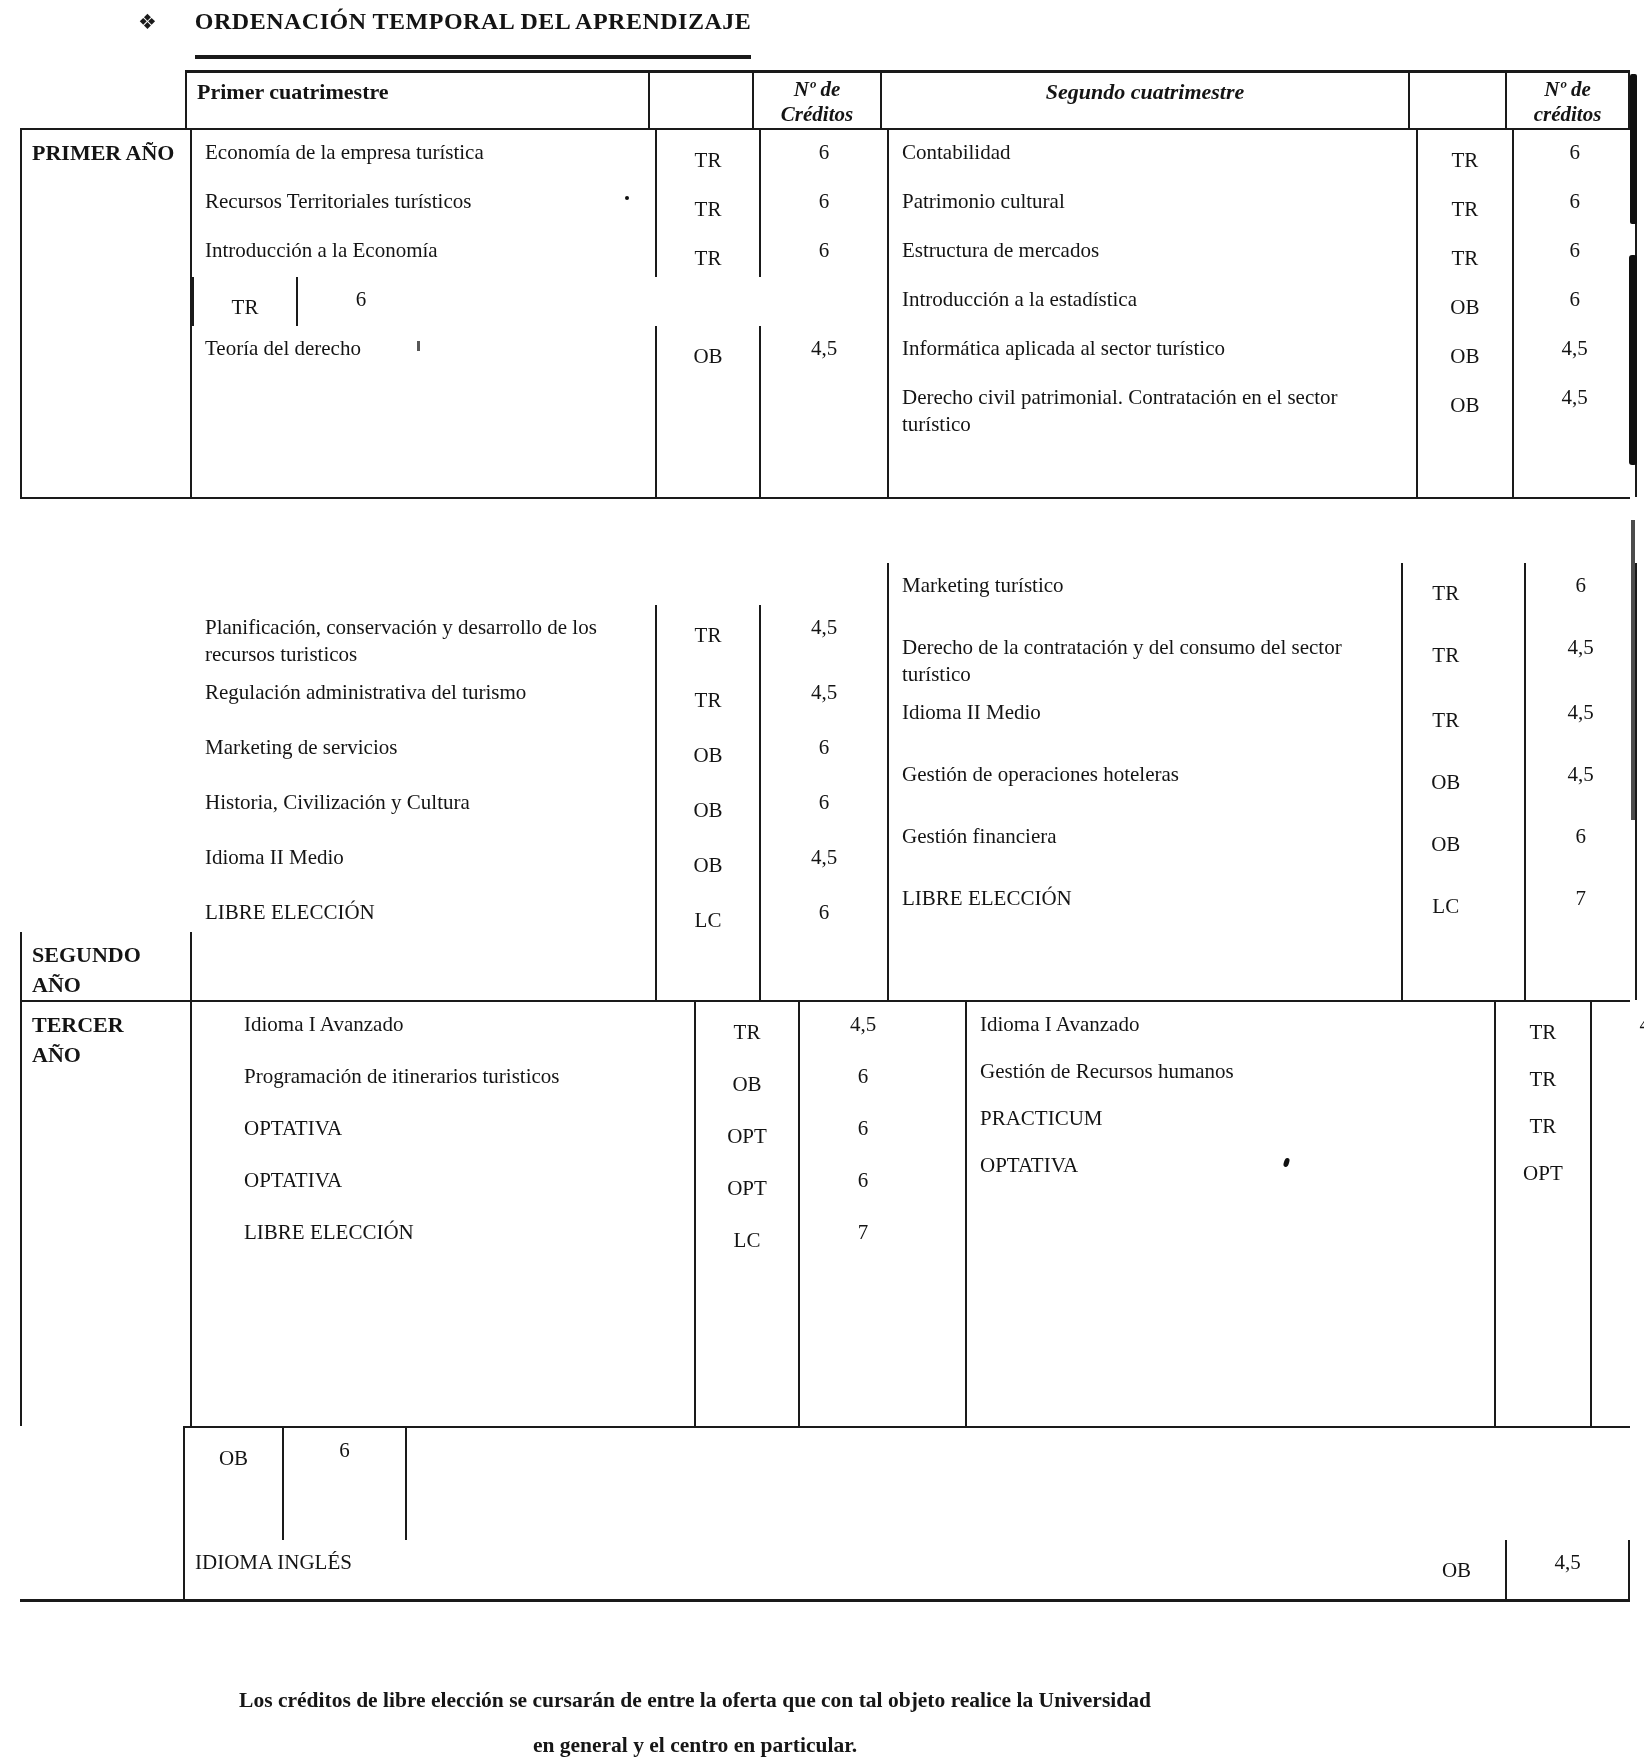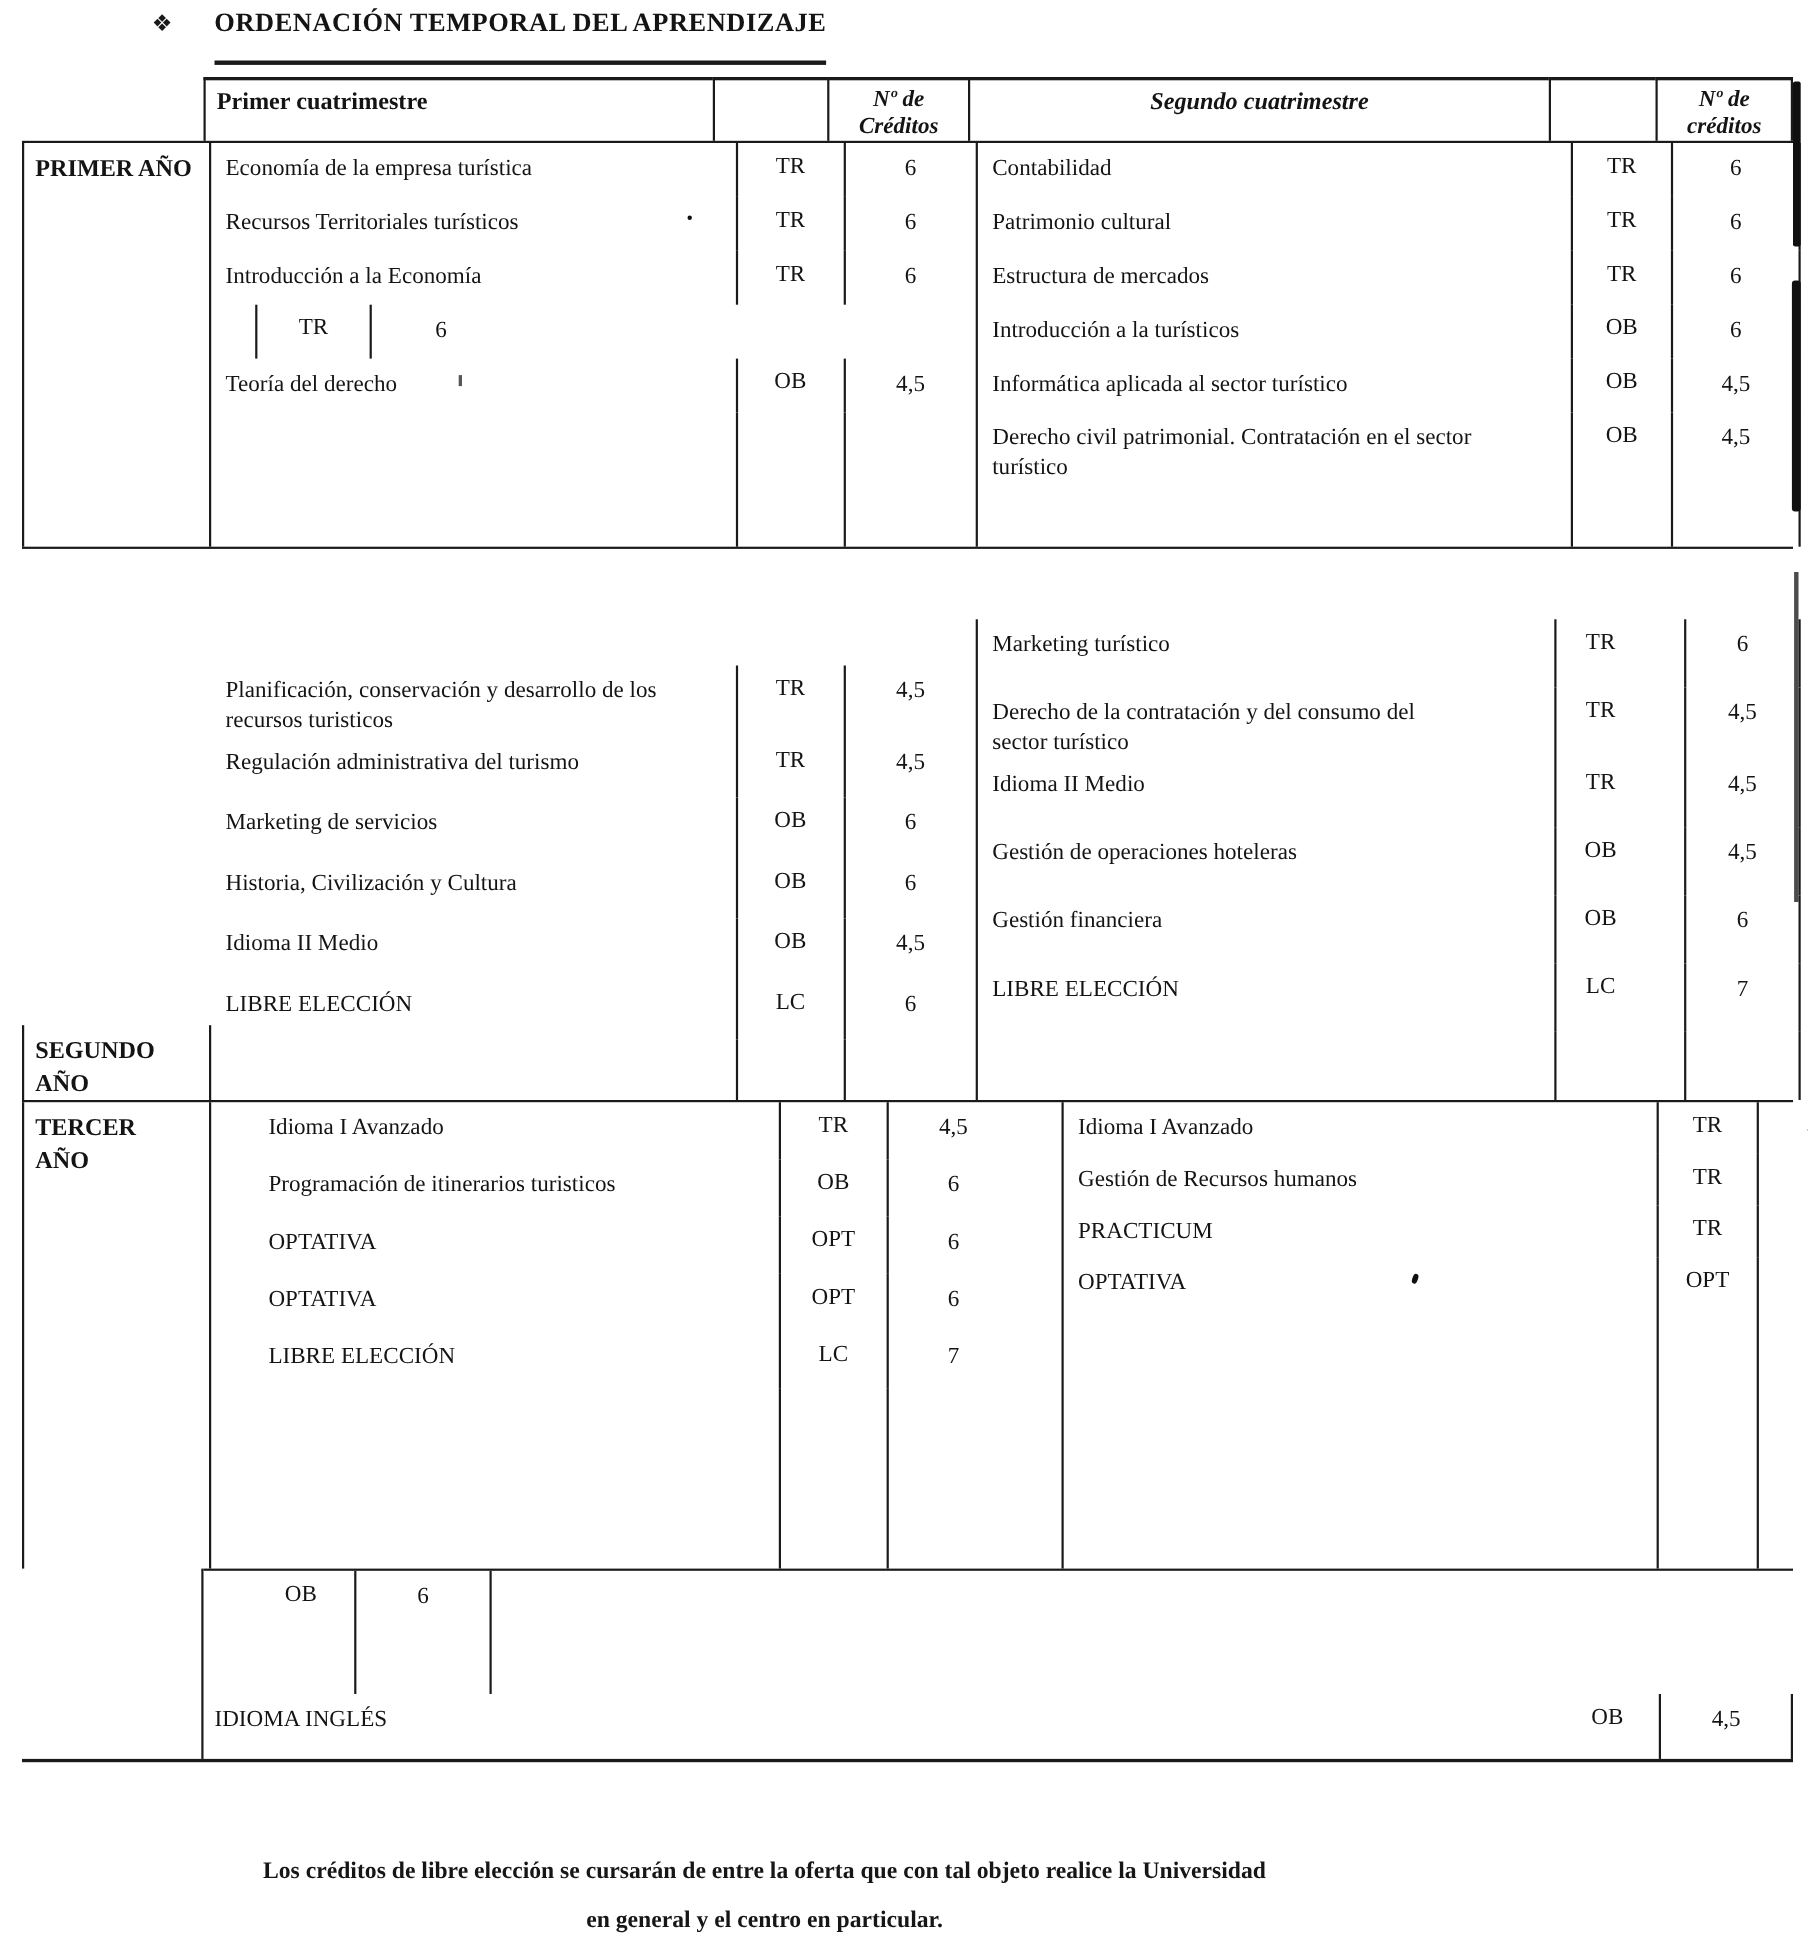--- a/index.html
+++ b/index.html
@@ -38,21 +38,21 @@
   .group { border-top: 2px solid #1a1a1a; }
   .group.g0 { height: 369px; }
   .group.g1 { height: 503px; align-items: flex-end; }
   .group.g2 { height: 426px; gap: 39px; }
   .year-cell { border-left: 2px solid #1a1a1a; border-right: 2px solid #1a1a1a;
                font-weight: bold; font-size: 22px; padding: 8px 14px 0 10px; line-height: 30px; }
   .half { display: flex; flex-direction: column; }
   .half.right { border-left: 2px solid #1a1a1a; }
   .course-row { display: flex; min-height: 49px; }
   .c-subject { padding: 9px 8px 2px 13px; line-height: 27px; }
-  .c-type    { border-left: 2px solid #1a1a1a; text-align: center; padding-top: 8px; margin-left: 40px; }
+  .c-type    { border-left: 2px solid #1a1a1a; text-align: center; padding-top: 18px; }
   .c-credits { border-left: 2px solid #1a1a1a; text-align: center; padding-top: 10px; }
   .half.right .c-credits { border-right: 2px solid #1a1a1a; }
   .course-row.filler { flex: 1; min-height: 0; }
   
   .g1 .course-row { min-height: 55px; }
   .g1 .half.right .course-row { min-height: 62px; gap: 36px; }
   .g2 .half.left .course-row { min-height: 52px; }
   .g2 .half.right .course-row { min-height: 47px; }
 
   
@@ -150,21 +150,21 @@
     <div class="c-credits">6</div>
   </div>
 
   <div class="course-row">
     <div class="c-subject">Estructura de mercados</div>
     <div class="c-type">TR</div>
     <div class="c-credits">6</div>
   </div>
 
   <div class="course-row">
-    <div class="c-subject">Introducción a la turísticos</div>
+    <div class="c-subject">Introducción a la estadística</div>
     <div class="c-type">OB</div>
     <div class="c-credits">6</div>
   </div>
 
   <div class="course-row">
     <div class="c-subject">Informática aplicada al sector turístico</div>
     <div class="c-type">OB</div>
     <div class="c-credits">4,5</div>
   </div>
 

